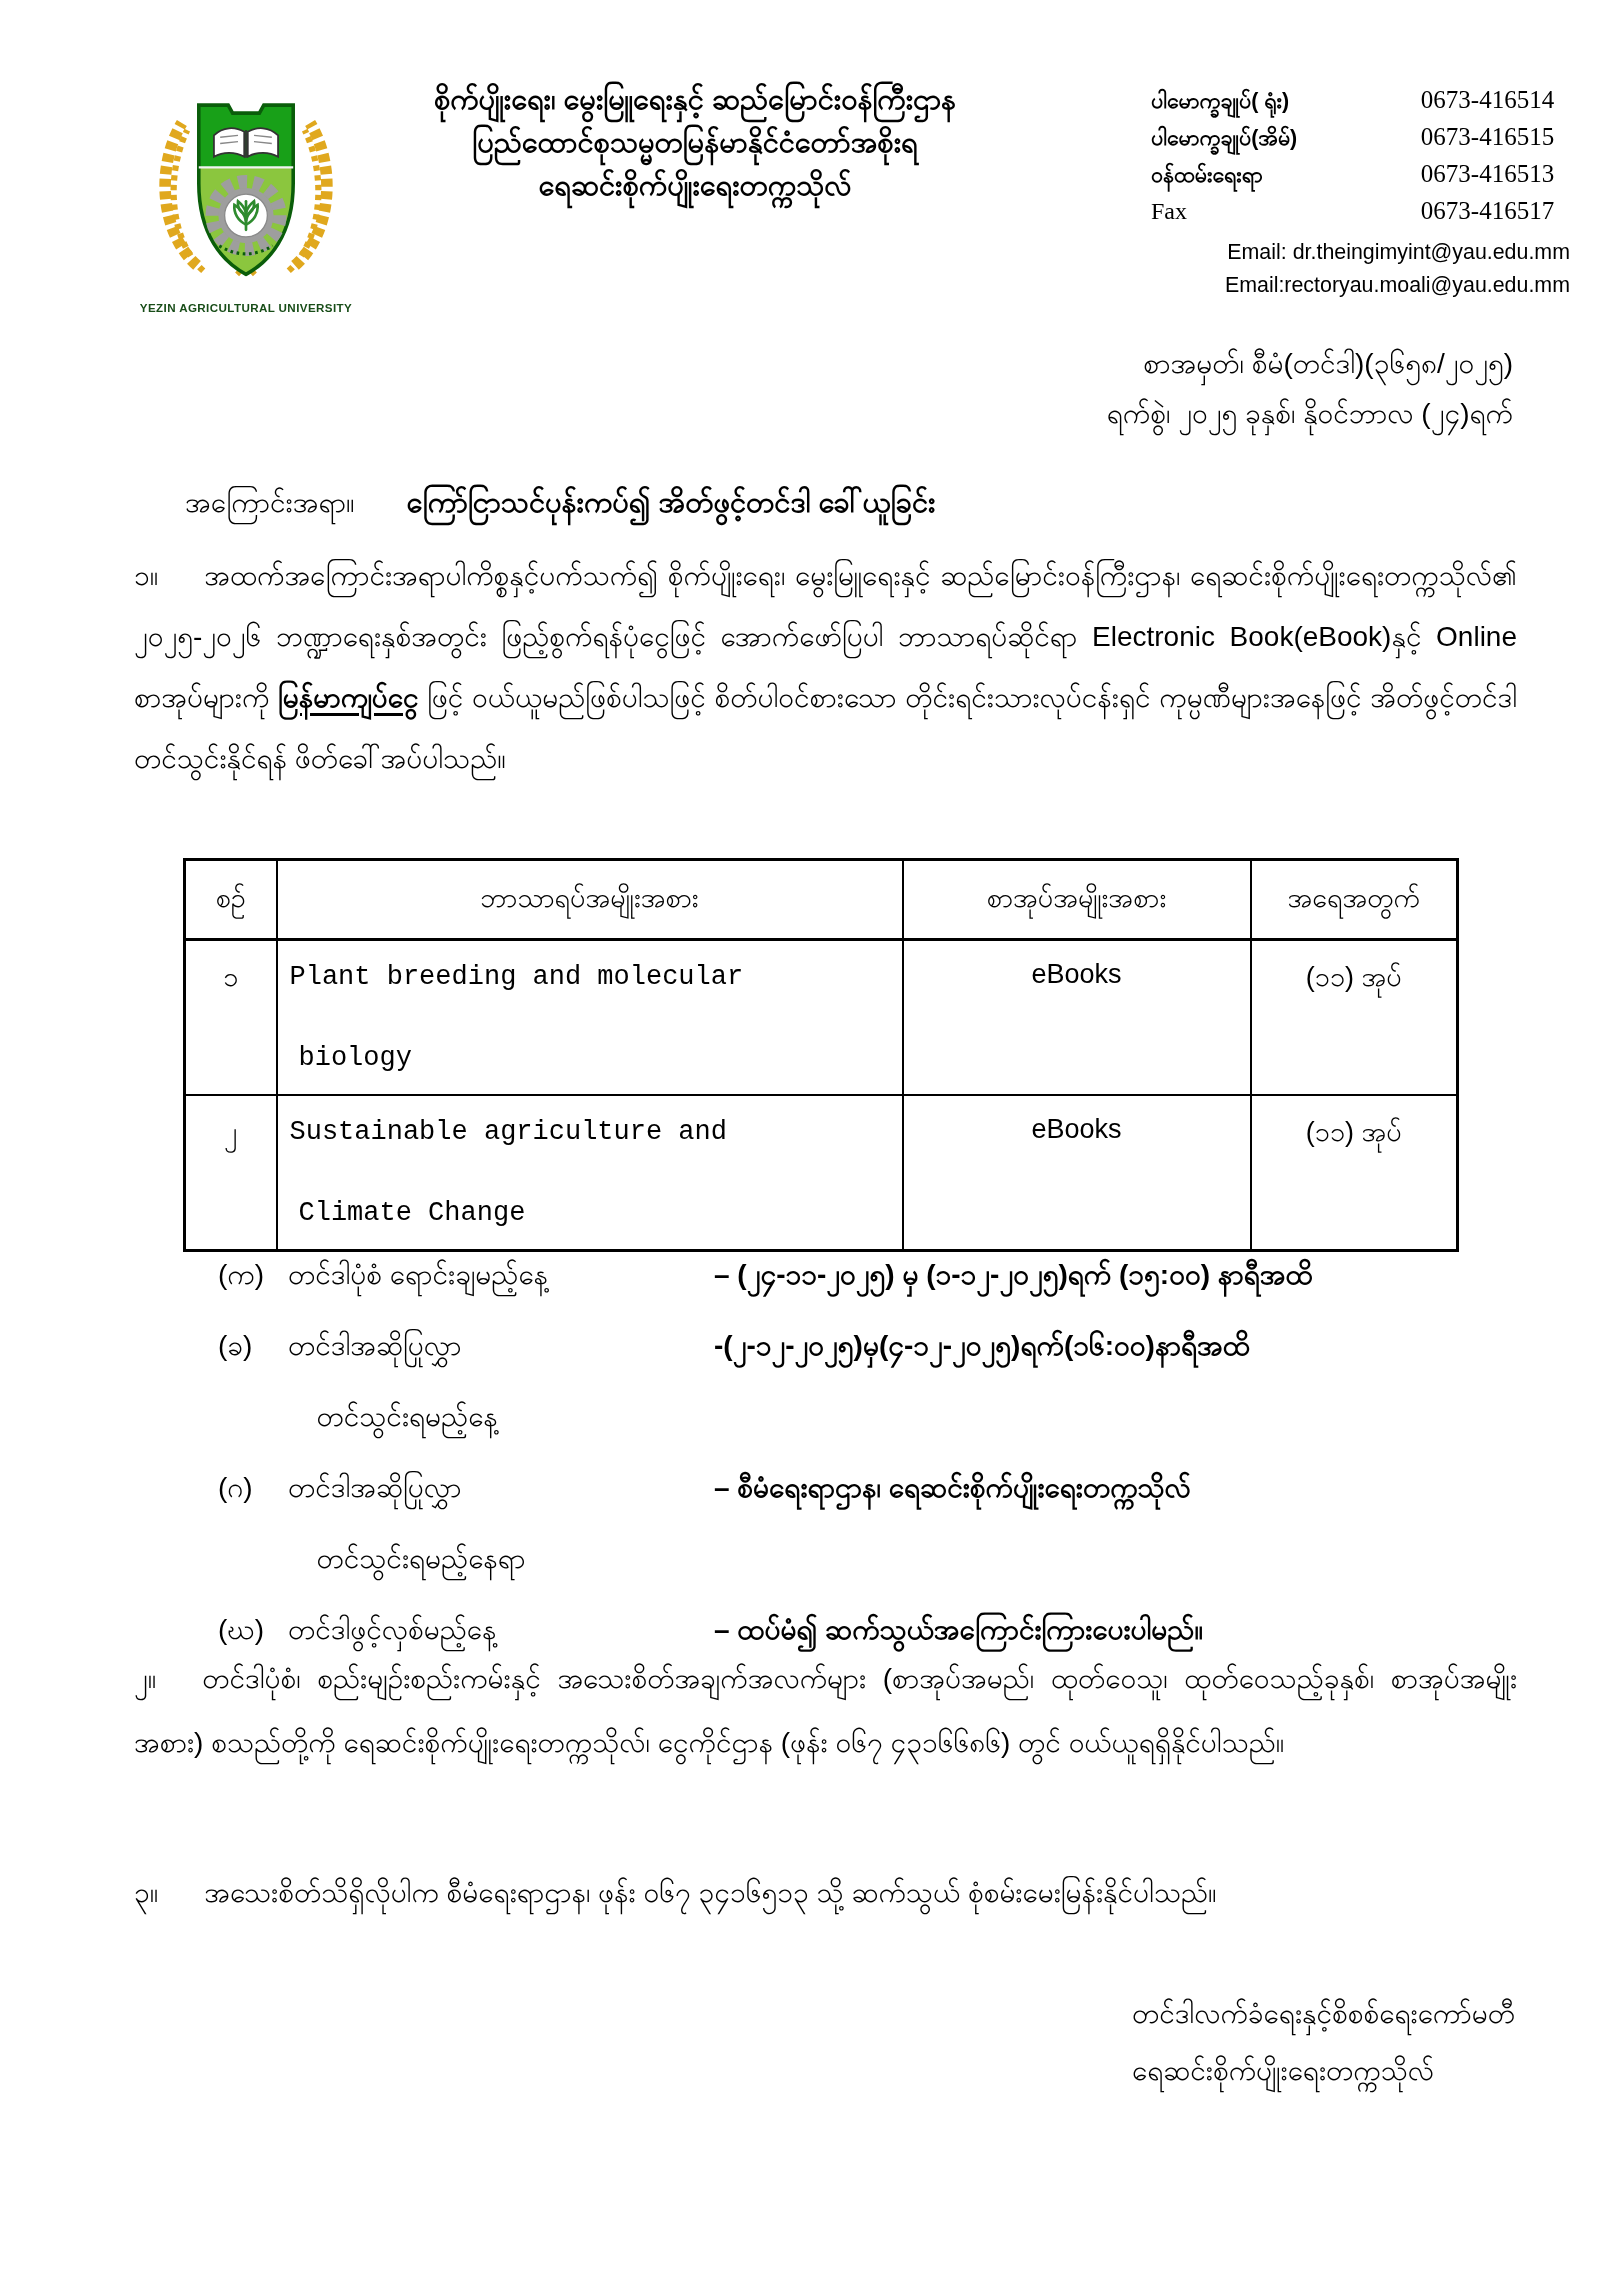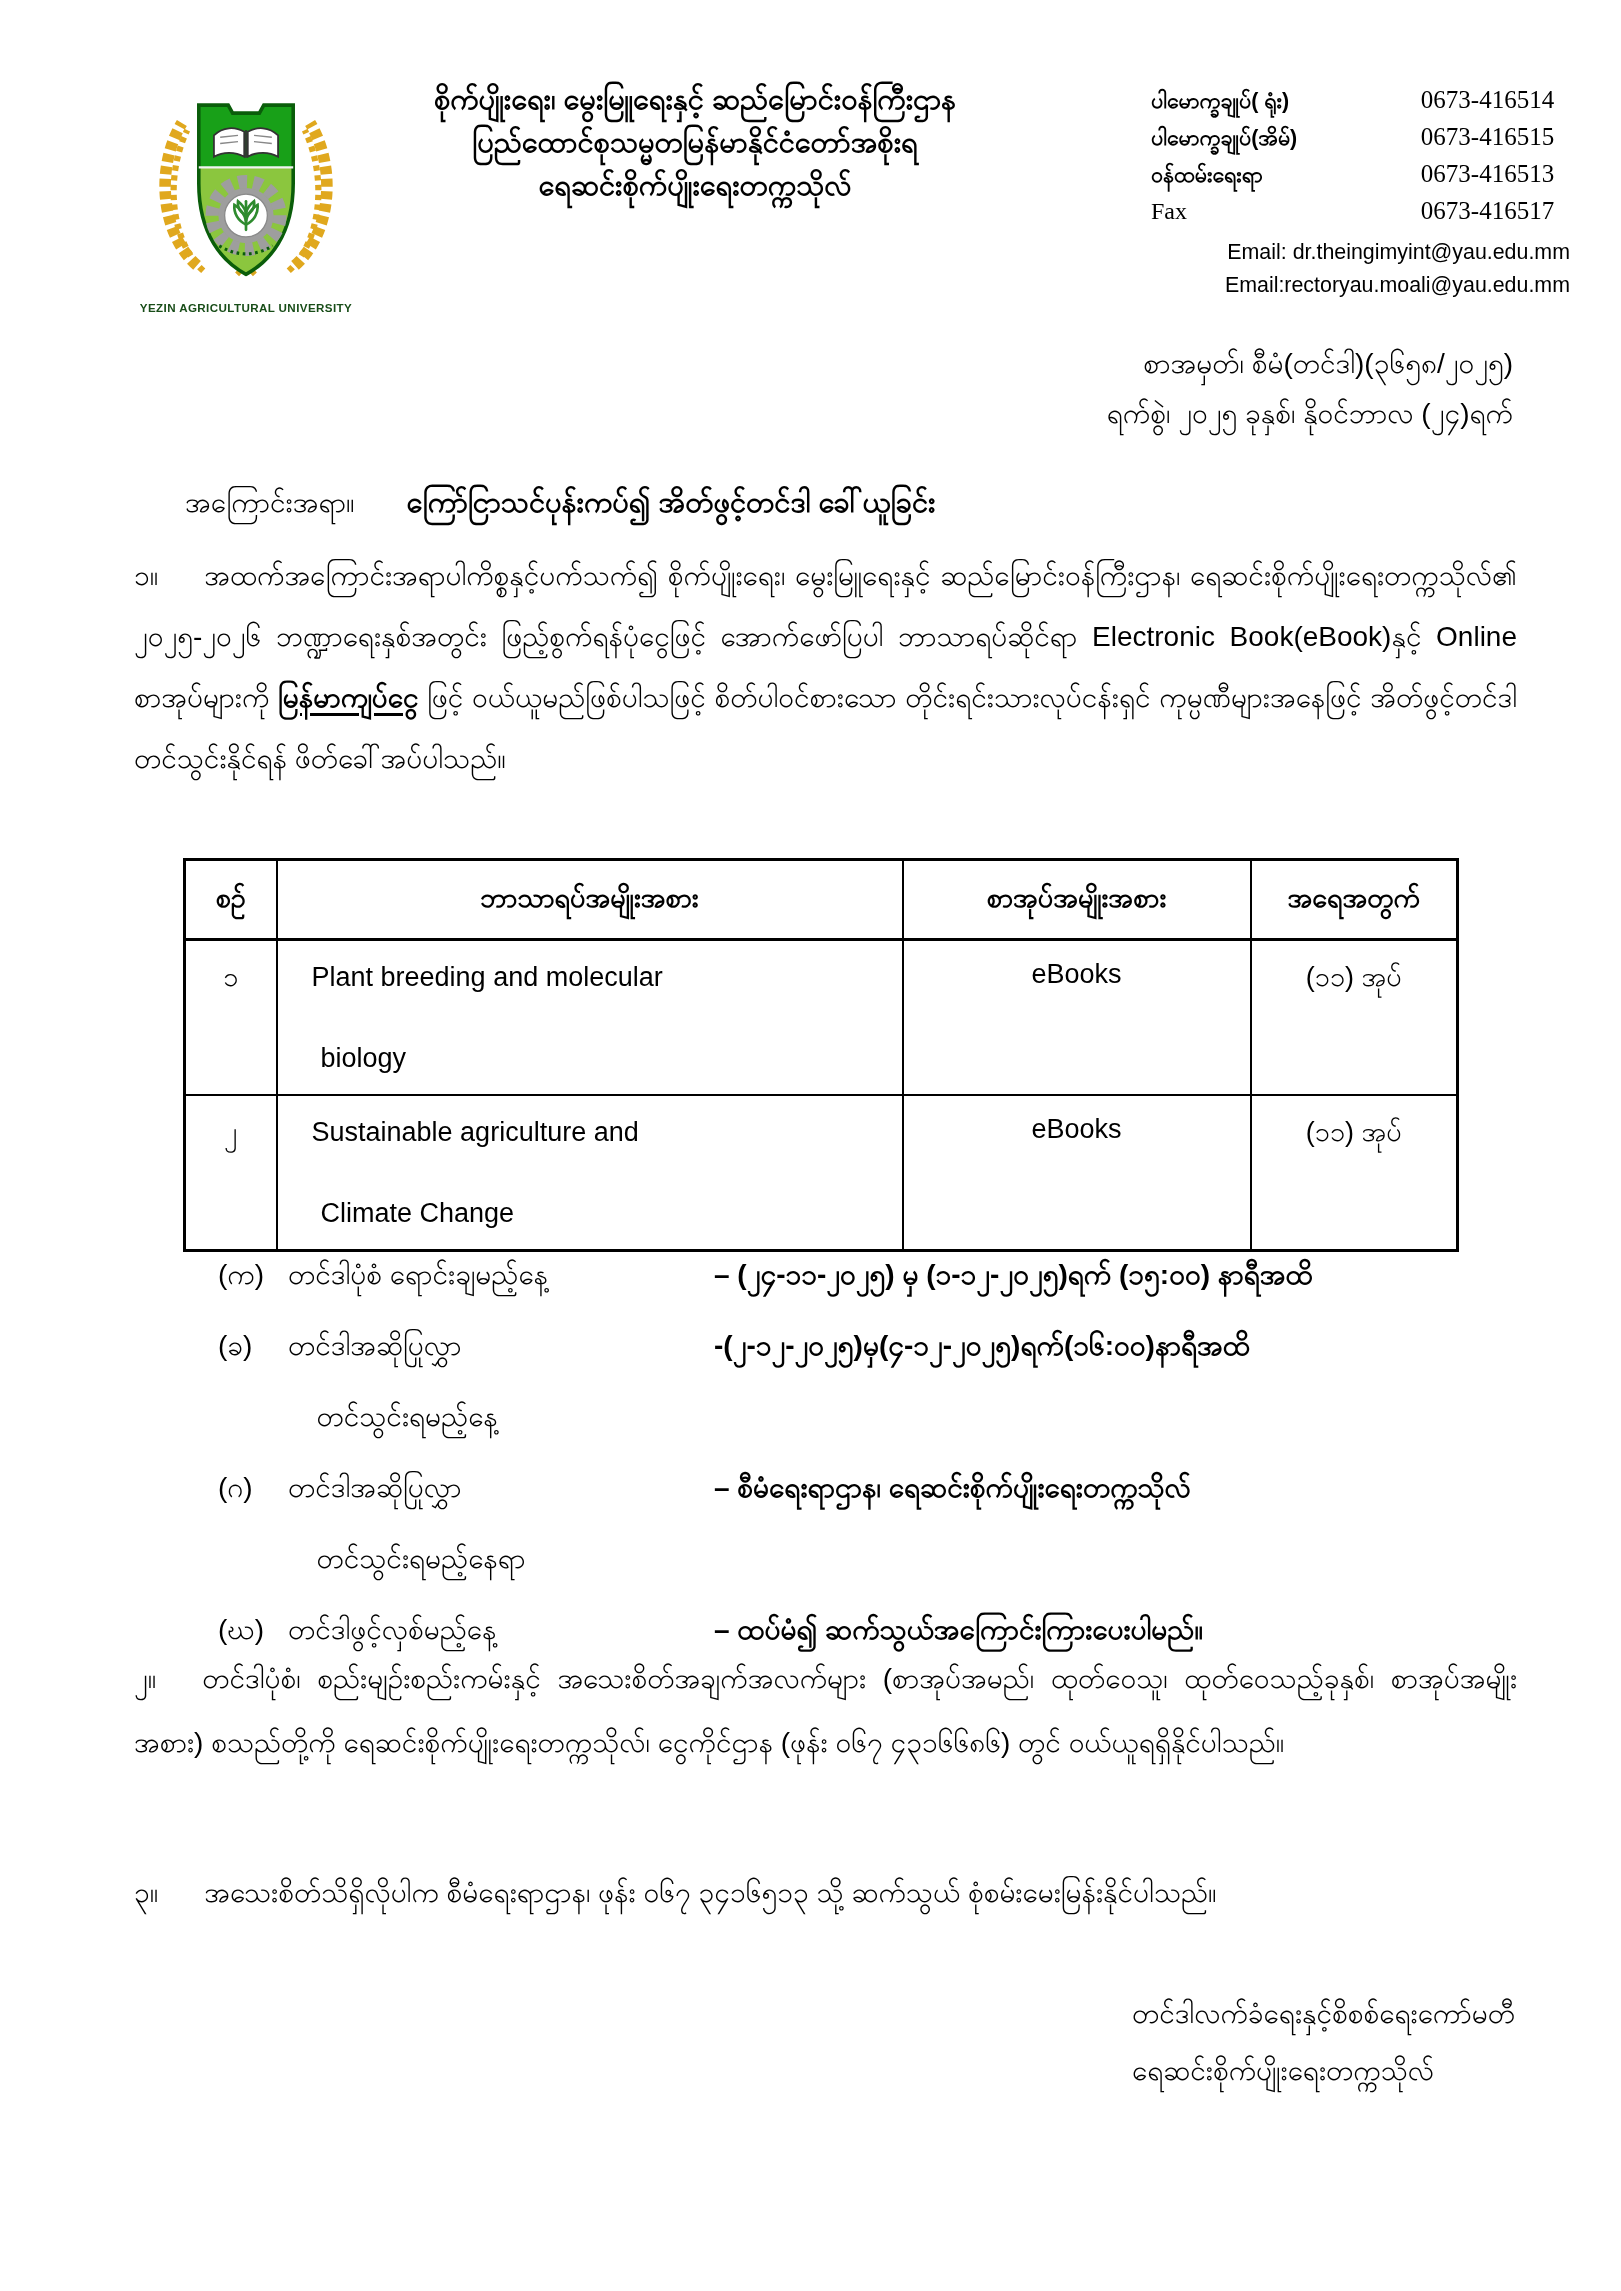--- a/index.html
+++ b/index.html
@@ -36,25 +36,25 @@
   .para2{top:1647px;line-height:64px;}
   .para3{top:1861px;line-height:64px;}
   .tab{display:inline-block;width:46px;}
   .kyat{font-weight:bold;text-decoration:underline;text-decoration-thickness:2.7px;text-underline-offset:6.2px;}
   
   .doc-table{
     position:absolute;left:183px;top:858px;width:1276px;
     border-collapse:collapse;table-layout:fixed;border:3.6px solid #000;
   }
   .doc-table th,.doc-table td{border:2.7px solid #000;}
-  .doc-table th{font-size:27px;font-weight:bold;height:75px;text-align:center;border-bottom-width:3.6px;}
+  .doc-table th{font-size:27px;font-weight:normal;height:75px;text-align:center;border-bottom-width:3.6px;}
   .doc-table td{vertical-align:top;padding-top:18px;font-size:27px;height:134px;}
   .col-no{width:92px;} .col-subj{width:626px;} .col-type{width:348px;} .col-qty{width:207px;}
   .cell-no,.cell-type,.cell-qty{text-align:center;}
-  .cell-subj{padding-left:34px;}
+  .cell-subj{padding-left:12px;font-family:Liberation Mono, monospace;}
   .subj-l1{line-height:36px;}
   .subj-l2{line-height:36px;margin-top:45px;padding-left:9px;}
   
   .schedule{position:absolute;left:218px;top:1239px;width:1301px;font-size:28px;}
   .sched-item{display:flex;}
   .sched-key{width:70px;line-height:71px;}
   .sched-label{width:426px;line-height:71px;}
   .sched-label .l2{padding-left:28.5px;}
   .sched-value{flex:1;line-height:71px;font-weight:bold;}
   

